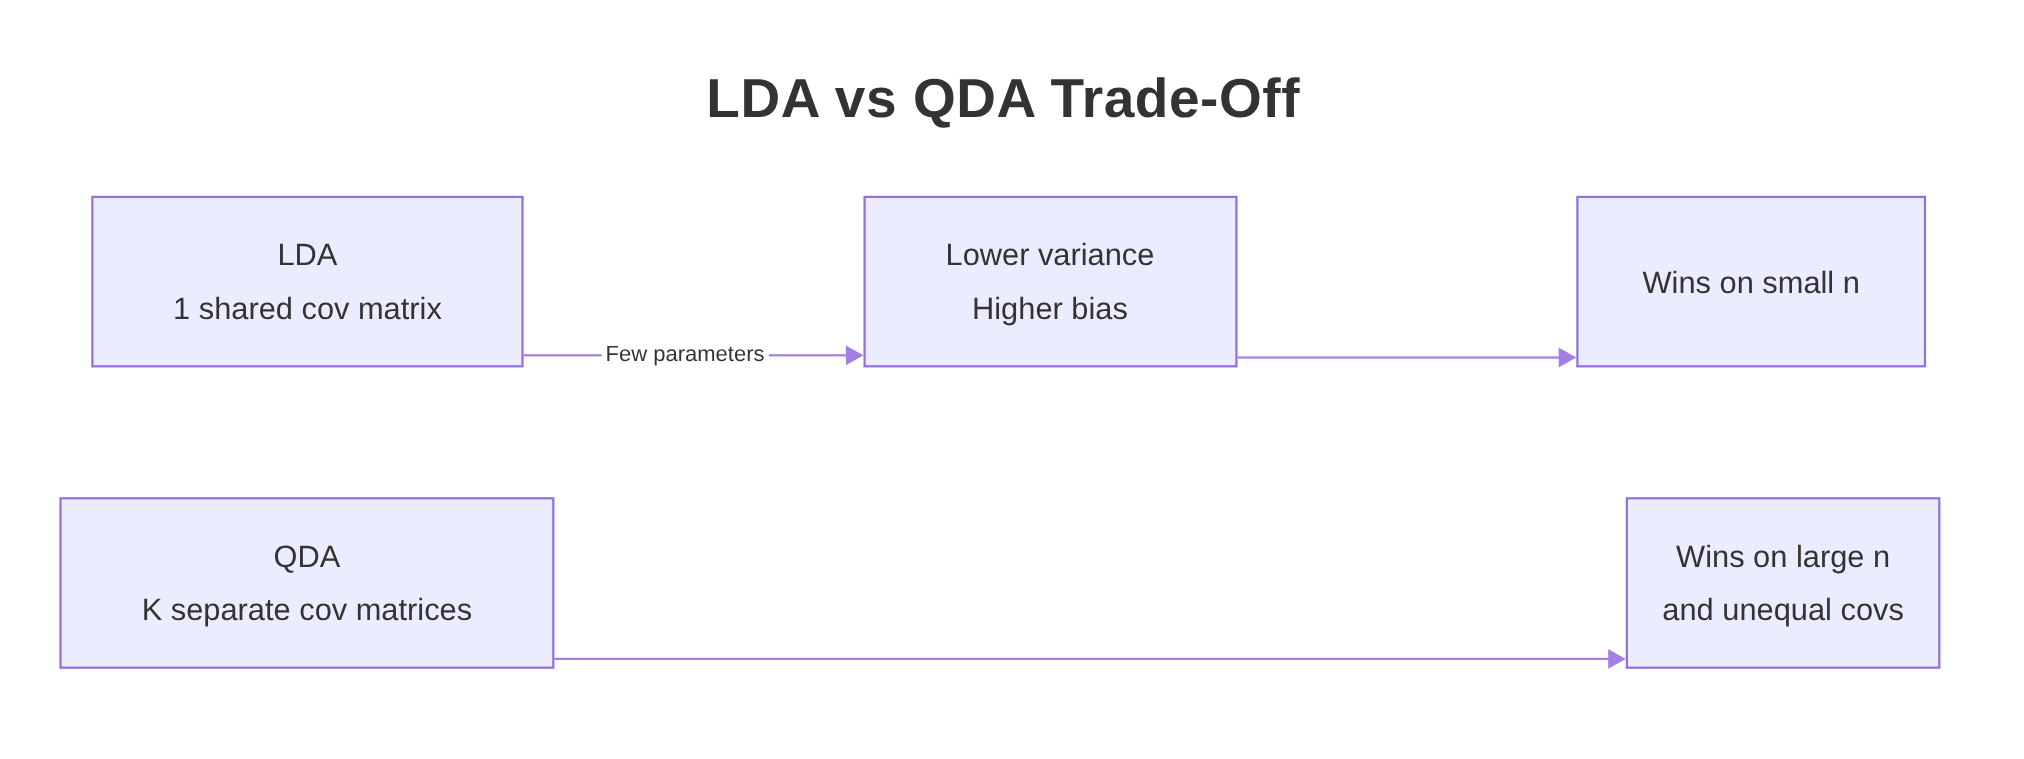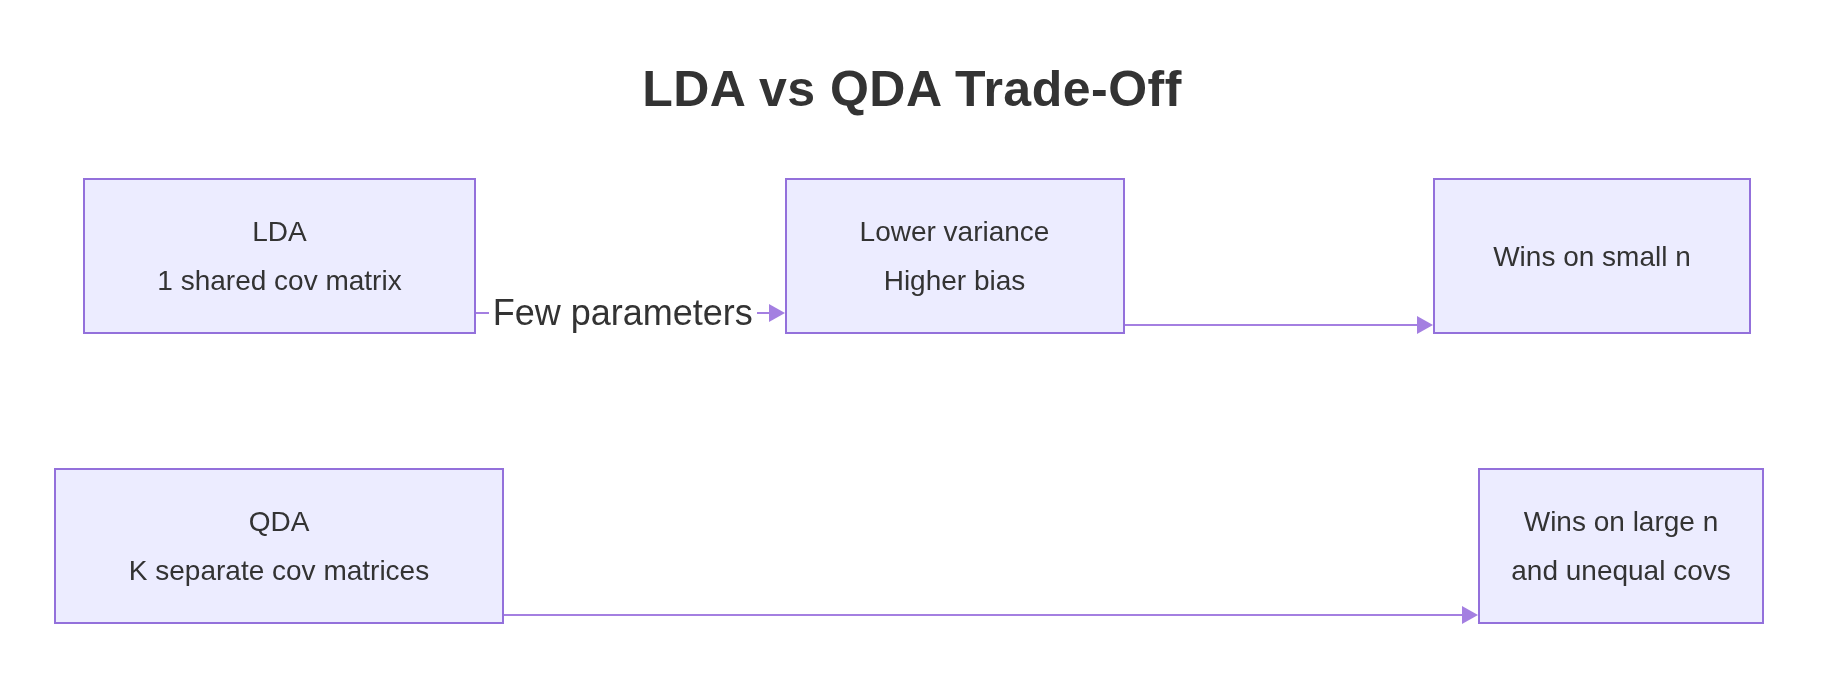--- a/index.html
+++ b/index.html
@@ -32,21 +32,21 @@
     color: var(--text);
     letter-spacing: 0.5px;
   }
   .row {
     position: absolute;
     display: flex;
     align-items: flex-end;
     height: 156px;
   }
   .row-1 { top: 178px; left: 83px;  width: 1668px; }
-  .row-2 { top: 468px; left: 54px;  width: 1710px; }
+  .row-2 { top: 452px; left: 54px;  width: 1710px; }
   .node {
     flex: none;
     height: 100%;
     background: var(--node-fill);
     border: 2px solid var(--node-border);
     display: flex;
     flex-direction: column;
     justify-content: center;
     align-items: center;
   }
@@ -63,21 +63,21 @@
     align-items: center;
     min-width: 40px;
   }
   .edge-seg {
     flex: 1;
     height: 2px;
     background: var(--arrow);
   }
   .edge-label {
     flex: none;
-    font-size: 36px;
+    font-size: 20px;
     color: var(--text);
     padding: 0 4px;
     white-space: nowrap;
   }
   .arrowhead {
     flex: none;
     width: 0;
     height: 0;
     border-left: 16px solid var(--arrow);
     border-top: 9px solid transparent;

